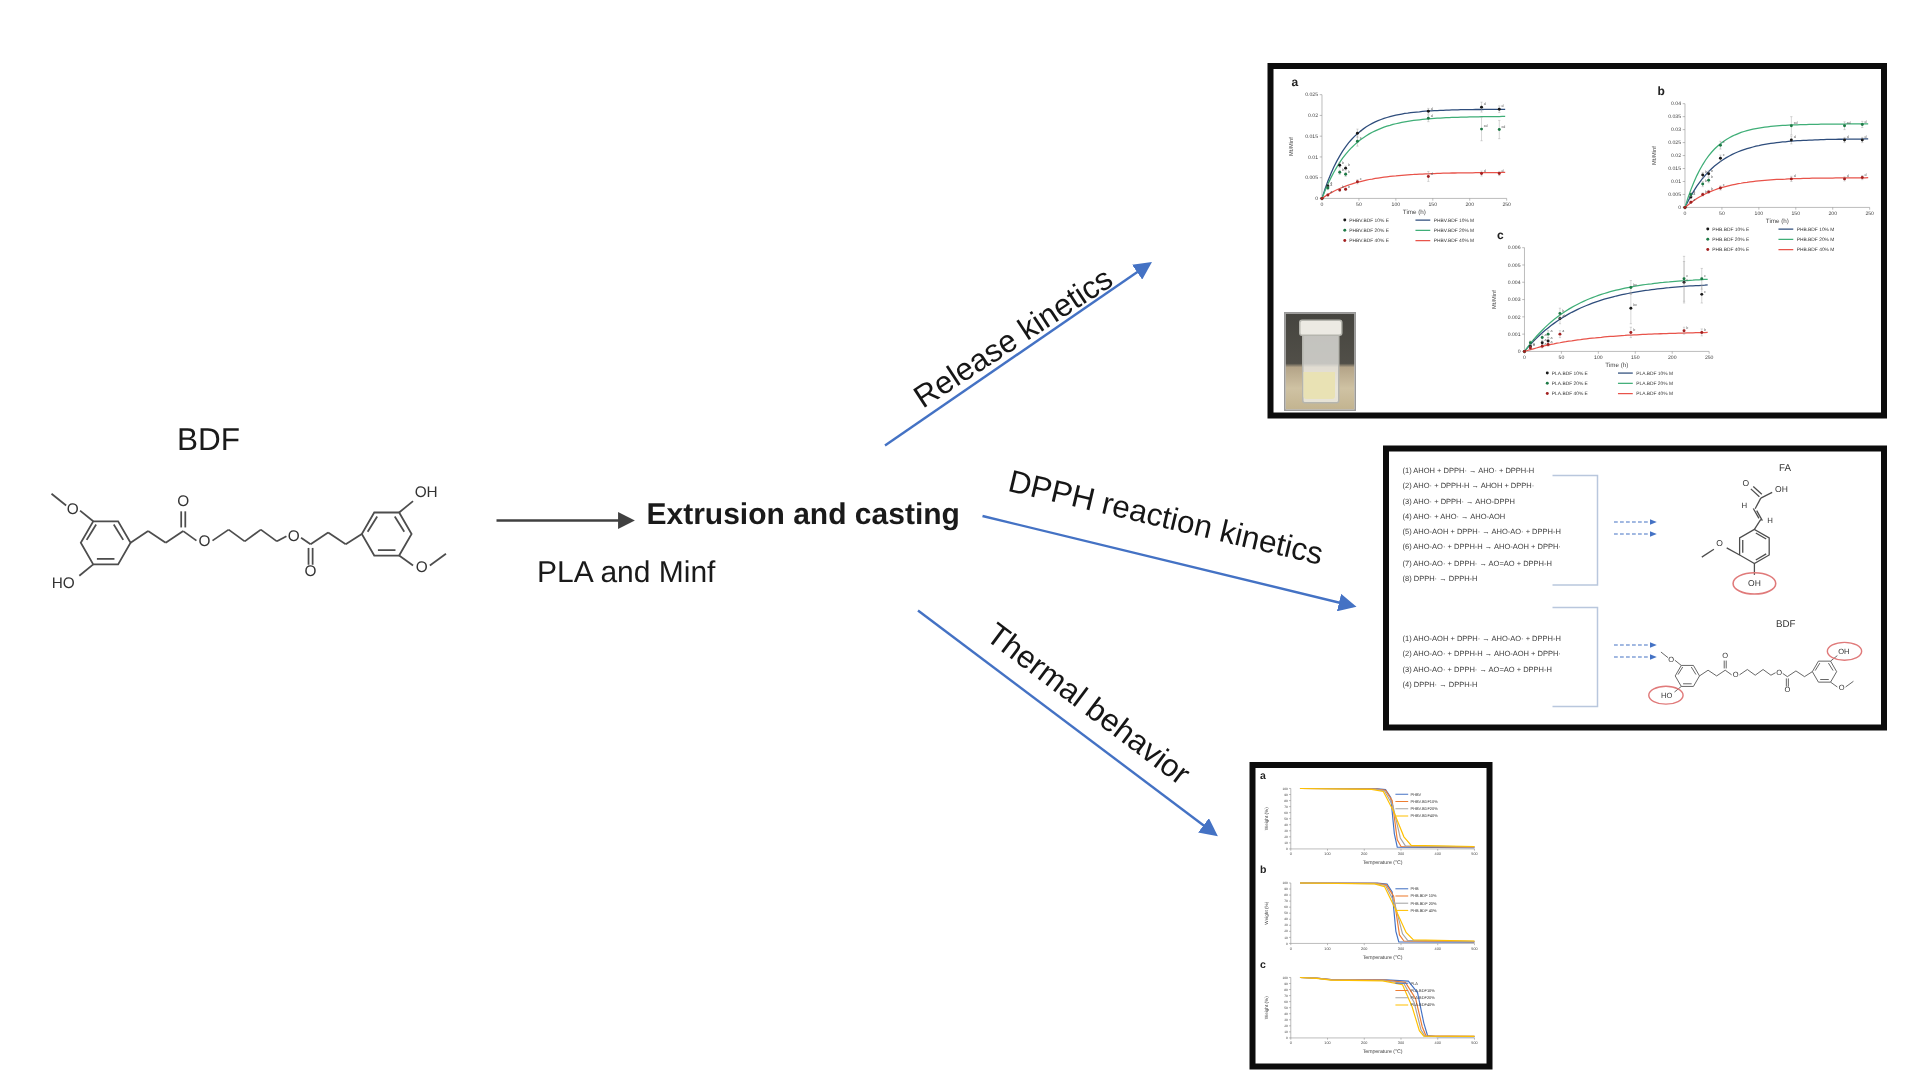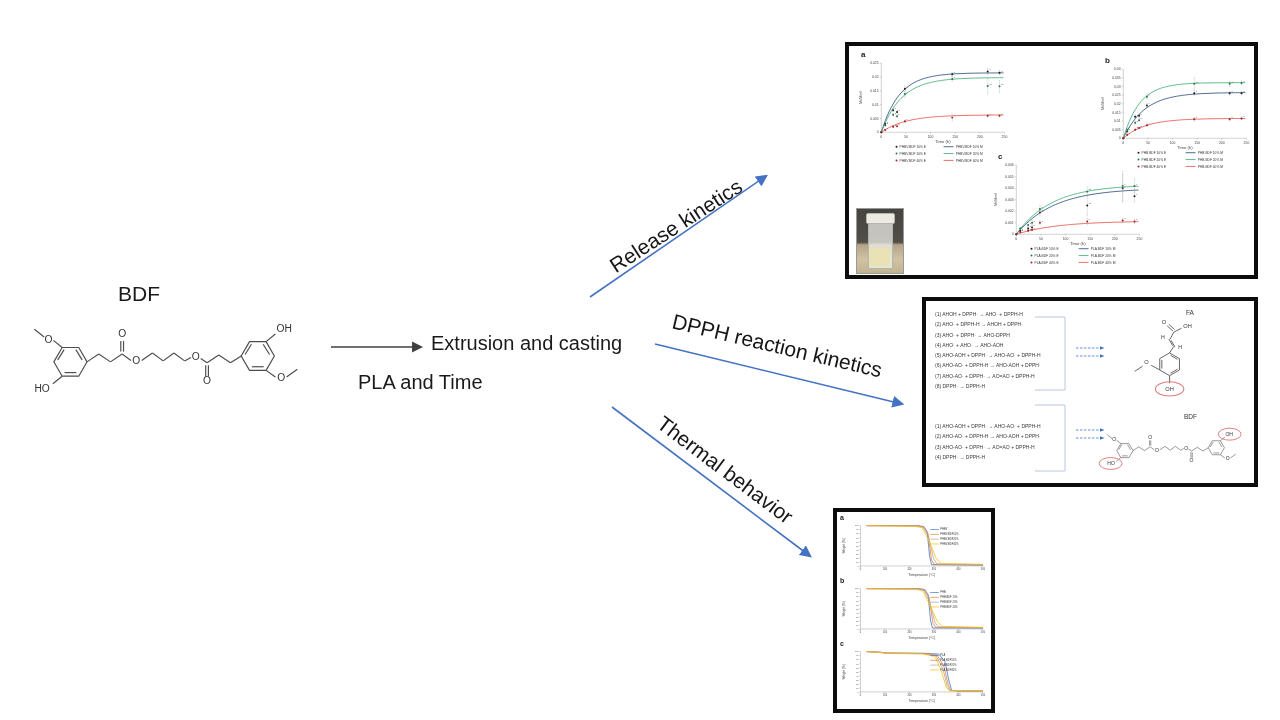--- a/index.html
+++ b/index.html
@@ -1,20 +1,20 @@
 <!DOCTYPE html>
 <html><head>
 <meta charset="utf-8">
 <style>
   html,body{margin:0;padding:0;background:#fff;}
   #canvas{position:relative;width:1280px;height:720px;background:#fff;overflow:hidden;
           font-family:"Liberation Sans", sans-serif;color:#1a1a1a;}
   .abs{position:absolute;}
   #bdf-title{left:118px;top:282px;font-size:21px;}
-  #process-label{left:431px;top:332px;font-size:20px;font-weight:normal;}
+  #process-label{left:431px;top:332px;font-size:20px;font-weight:bold;}
   #materials-label{left:358px;top:371px;font-size:20px;}
   .arrow-label{font-size:21px;text-align:center;color:#161616;white-space:nowrap;}
   #lbl-release{left:560px;top:214px;width:232px;transform:rotate(-33deg);}
   #lbl-dpph{left:648px;top:334px;width:258px;transform:rotate(13.3deg);}
   #lbl-thermal{left:625px;top:458px;width:200px;transform:rotate(37deg);}
   .panel{position:absolute;background:#fff;border:4px solid #0c0c0c;}
   #panel-release{left:845px;top:42px;width:405px;height:229px;}
   #panel-dpph{left:922px;top:297px;width:328px;height:182px;}
   #panel-thermal{left:833px;top:508px;width:154px;height:197px;}
   .plabel{position:absolute;font-weight:bold;font-size:8px;color:#222;}
@@ -91,21 +91,21 @@
       <line x1="249.5" y1="40" x2="243" y2="50.5" stroke="#4d4d4d" stroke-width="1.2"></line>
       <line x1="250" y1="63" x2="262" y2="63" stroke="#4d4d4d" stroke-width="1.2"></line>
       <line x1="264.5" y1="37.3" x2="274" y2="29.5" stroke="#4d4d4d" stroke-width="1.2"></line>
       <text x="283" y="27" font-size="10.5" fill="#333" text-anchor="middle" font-family="Liberation Sans, sans-serif">OH</text>
       <line x1="264.5" y1="66.7" x2="274" y2="73.5" stroke="#4d4d4d" stroke-width="1.2"></line>
       <text x="280" y="78" font-size="10.5" fill="#333" text-anchor="middle" font-family="Liberation Sans, sans-serif">O</text>
       <line x1="285.5" y1="73.5" x2="296.5" y2="65.5" stroke="#4d4d4d" stroke-width="1.2"></line>
     </svg>
 
   <div class="abs" id="process-label">Extrusion and casting</div>
-  <div class="abs" id="materials-label">PLA and Time</div>
+  <div class="abs" id="materials-label">PLA and Minf</div>
 
   <div class="abs arrow-label" id="lbl-release">Release kinetics</div>
   <div class="abs arrow-label" id="lbl-dpph">DPPH reaction kinetics</div>
   <div class="abs arrow-label" id="lbl-thermal">Thermal behavior</div>
 
   <div class="panel" id="panel-release">
     <div class="plabel" style="left:12px;top:4px;">a</div>
     <svg class="chart" id="rel-a" style="left:8px;top:8px;" width="152" height="114" viewBox="0 0 200 150">
         <g stroke="#8a8a8a" stroke-width="0.5">
           <line x1="32" y1="103" x2="194" y2="103"></line>

